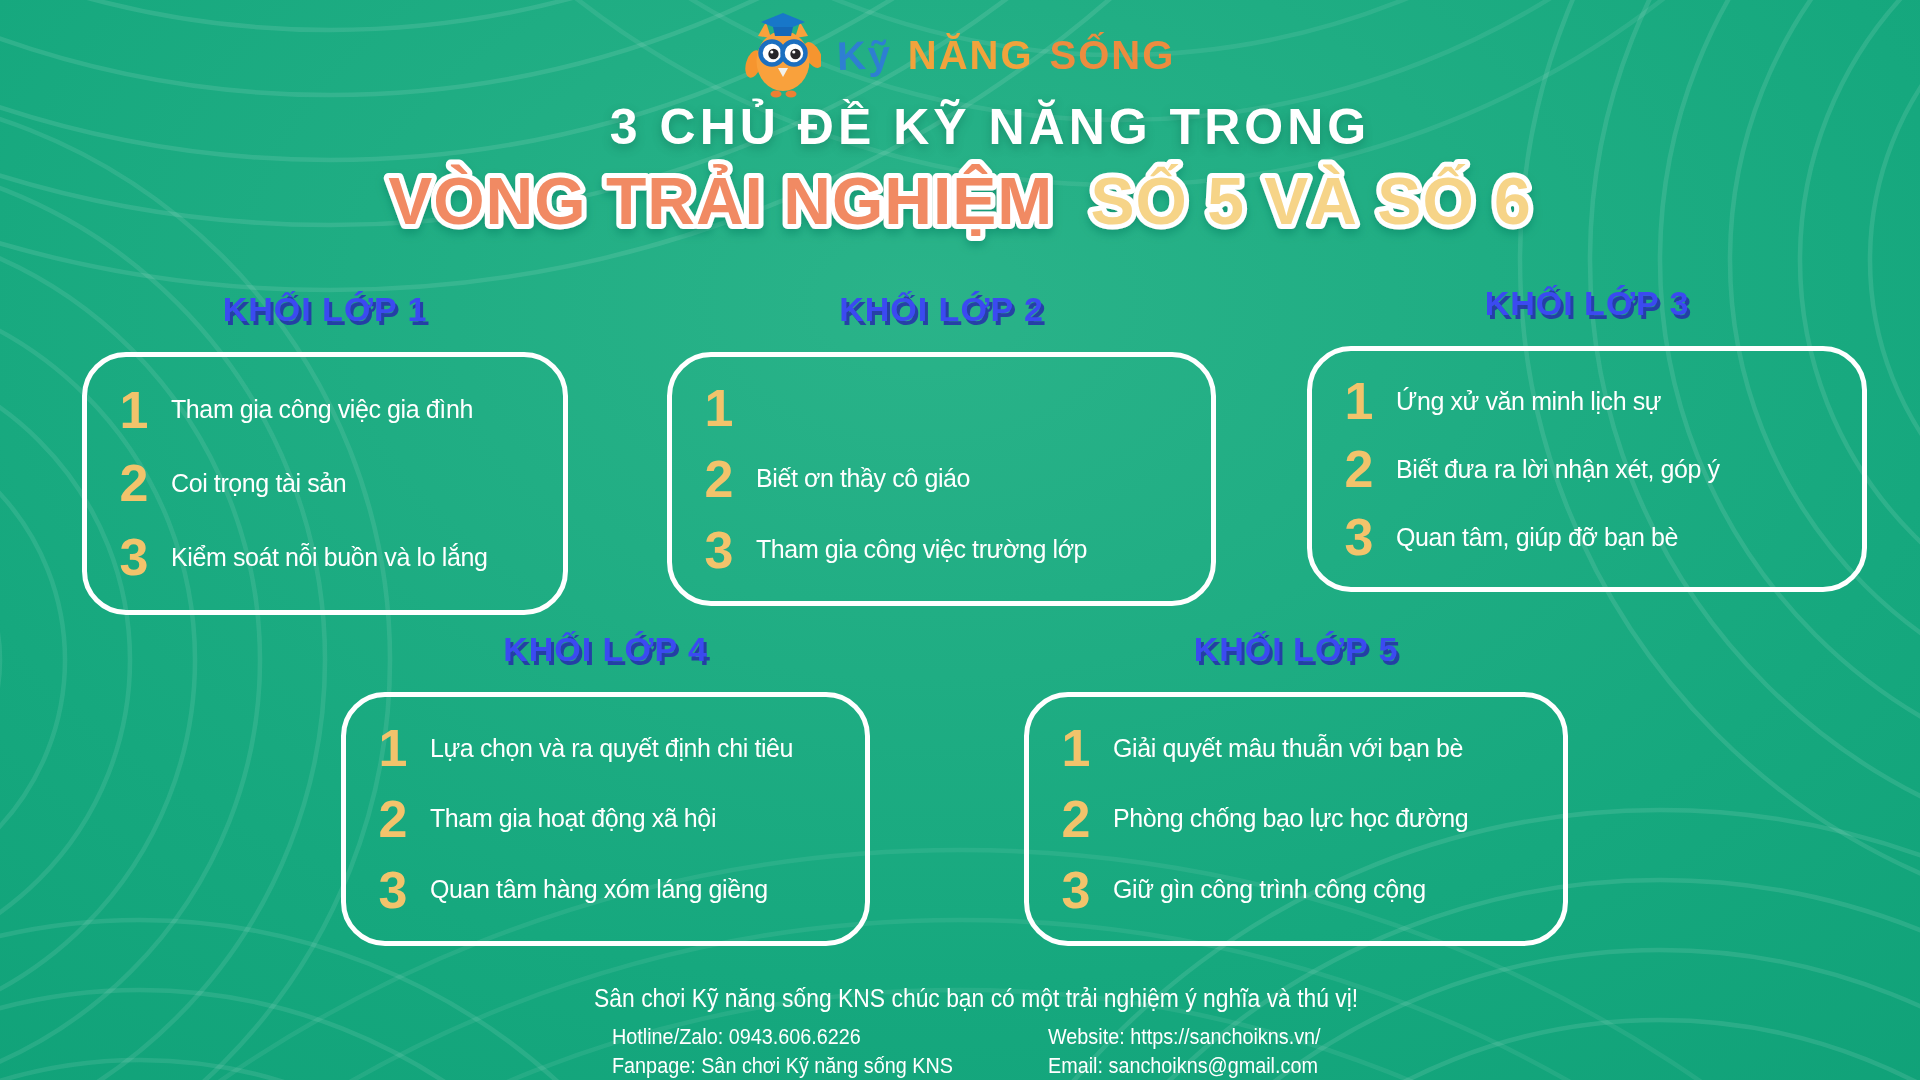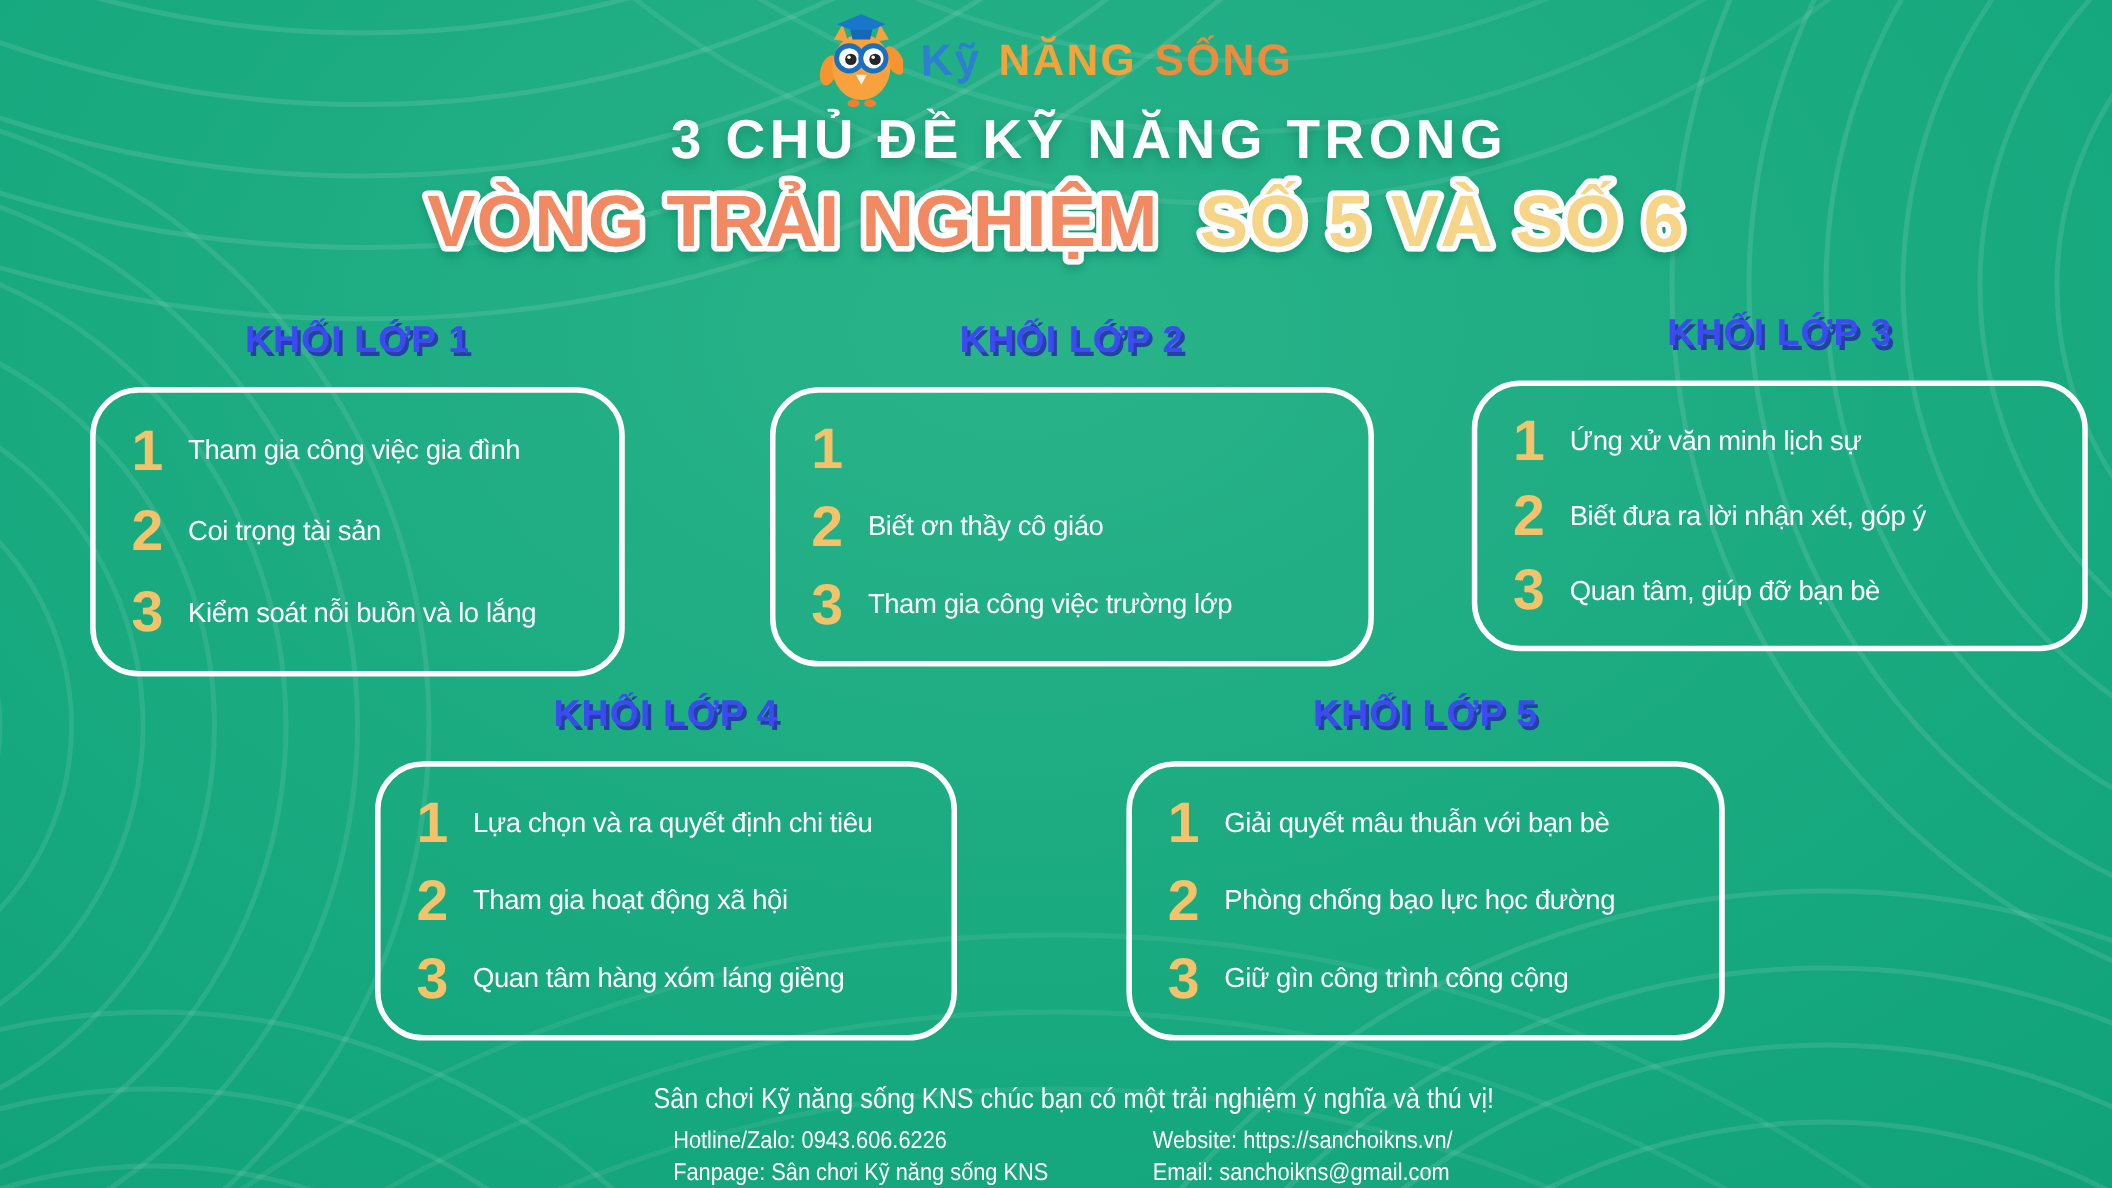--- a/index.html
+++ b/index.html
@@ -31,22 +31,22 @@
     color:#3B4AF1;text-shadow:3px 4px 0 rgba(38,45,170,.85);line-height:42px;
   }
   .box{
     border:5px solid #ffffff;border-radius:44px;box-sizing:border-box;
     padding:16px 24px;display:flex;flex-direction:column;justify-content:space-around;
   }
   .row{display:flex;align-items:center;gap:14px;}
   .num{flex:none;width:46px;text-align:center;font-size:52px;line-height:1;font-weight:800;color:#F2C36B;}
   .txt{color:#ffffff;font-size:25px;font-weight:400;letter-spacing:-0.4px;white-space:nowrap;}
   .card1{left:82px;top:288px;width:486px;}  .card1 .box{height:263px;}
-  .card2{left:667px;top:288px;width:549px;margin-left:33px;} .card2 .box{height:254px;}
-  .card3{left:1338px;top:282px;width:560px;}.card3 .box{height:246px;}
+  .card2{left:667px;top:288px;width:549px;} .card2 .box{height:254px;}
+  .card3{left:1307px;top:282px;width:560px;}.card3 .box{height:246px;}
   .card4{left:341px;top:628px;width:529px;} .card4 .box{height:254px;}
   .card5{left:1024px;top:628px;width:544px;}.card5 .box{height:254px;}
   
   .foot-msg{position:absolute;top:983px;left:16px;width:1920px;margin:0;text-align:center;color:#ffffff;font-size:26px;font-weight:400;}
   .foot-msg span{display:inline-block;transform:scaleX(.88);transform-origin:center;}
   .foot-col{position:absolute;top:1022px;color:#ffffff;font-size:22px;line-height:29px;font-weight:400;transform:scaleX(.9);transform-origin:left top;}
   .foot-col p{margin:0;}
   .foot-left{left:612px;}
   .foot-right{left:1048px;}
 </style>

